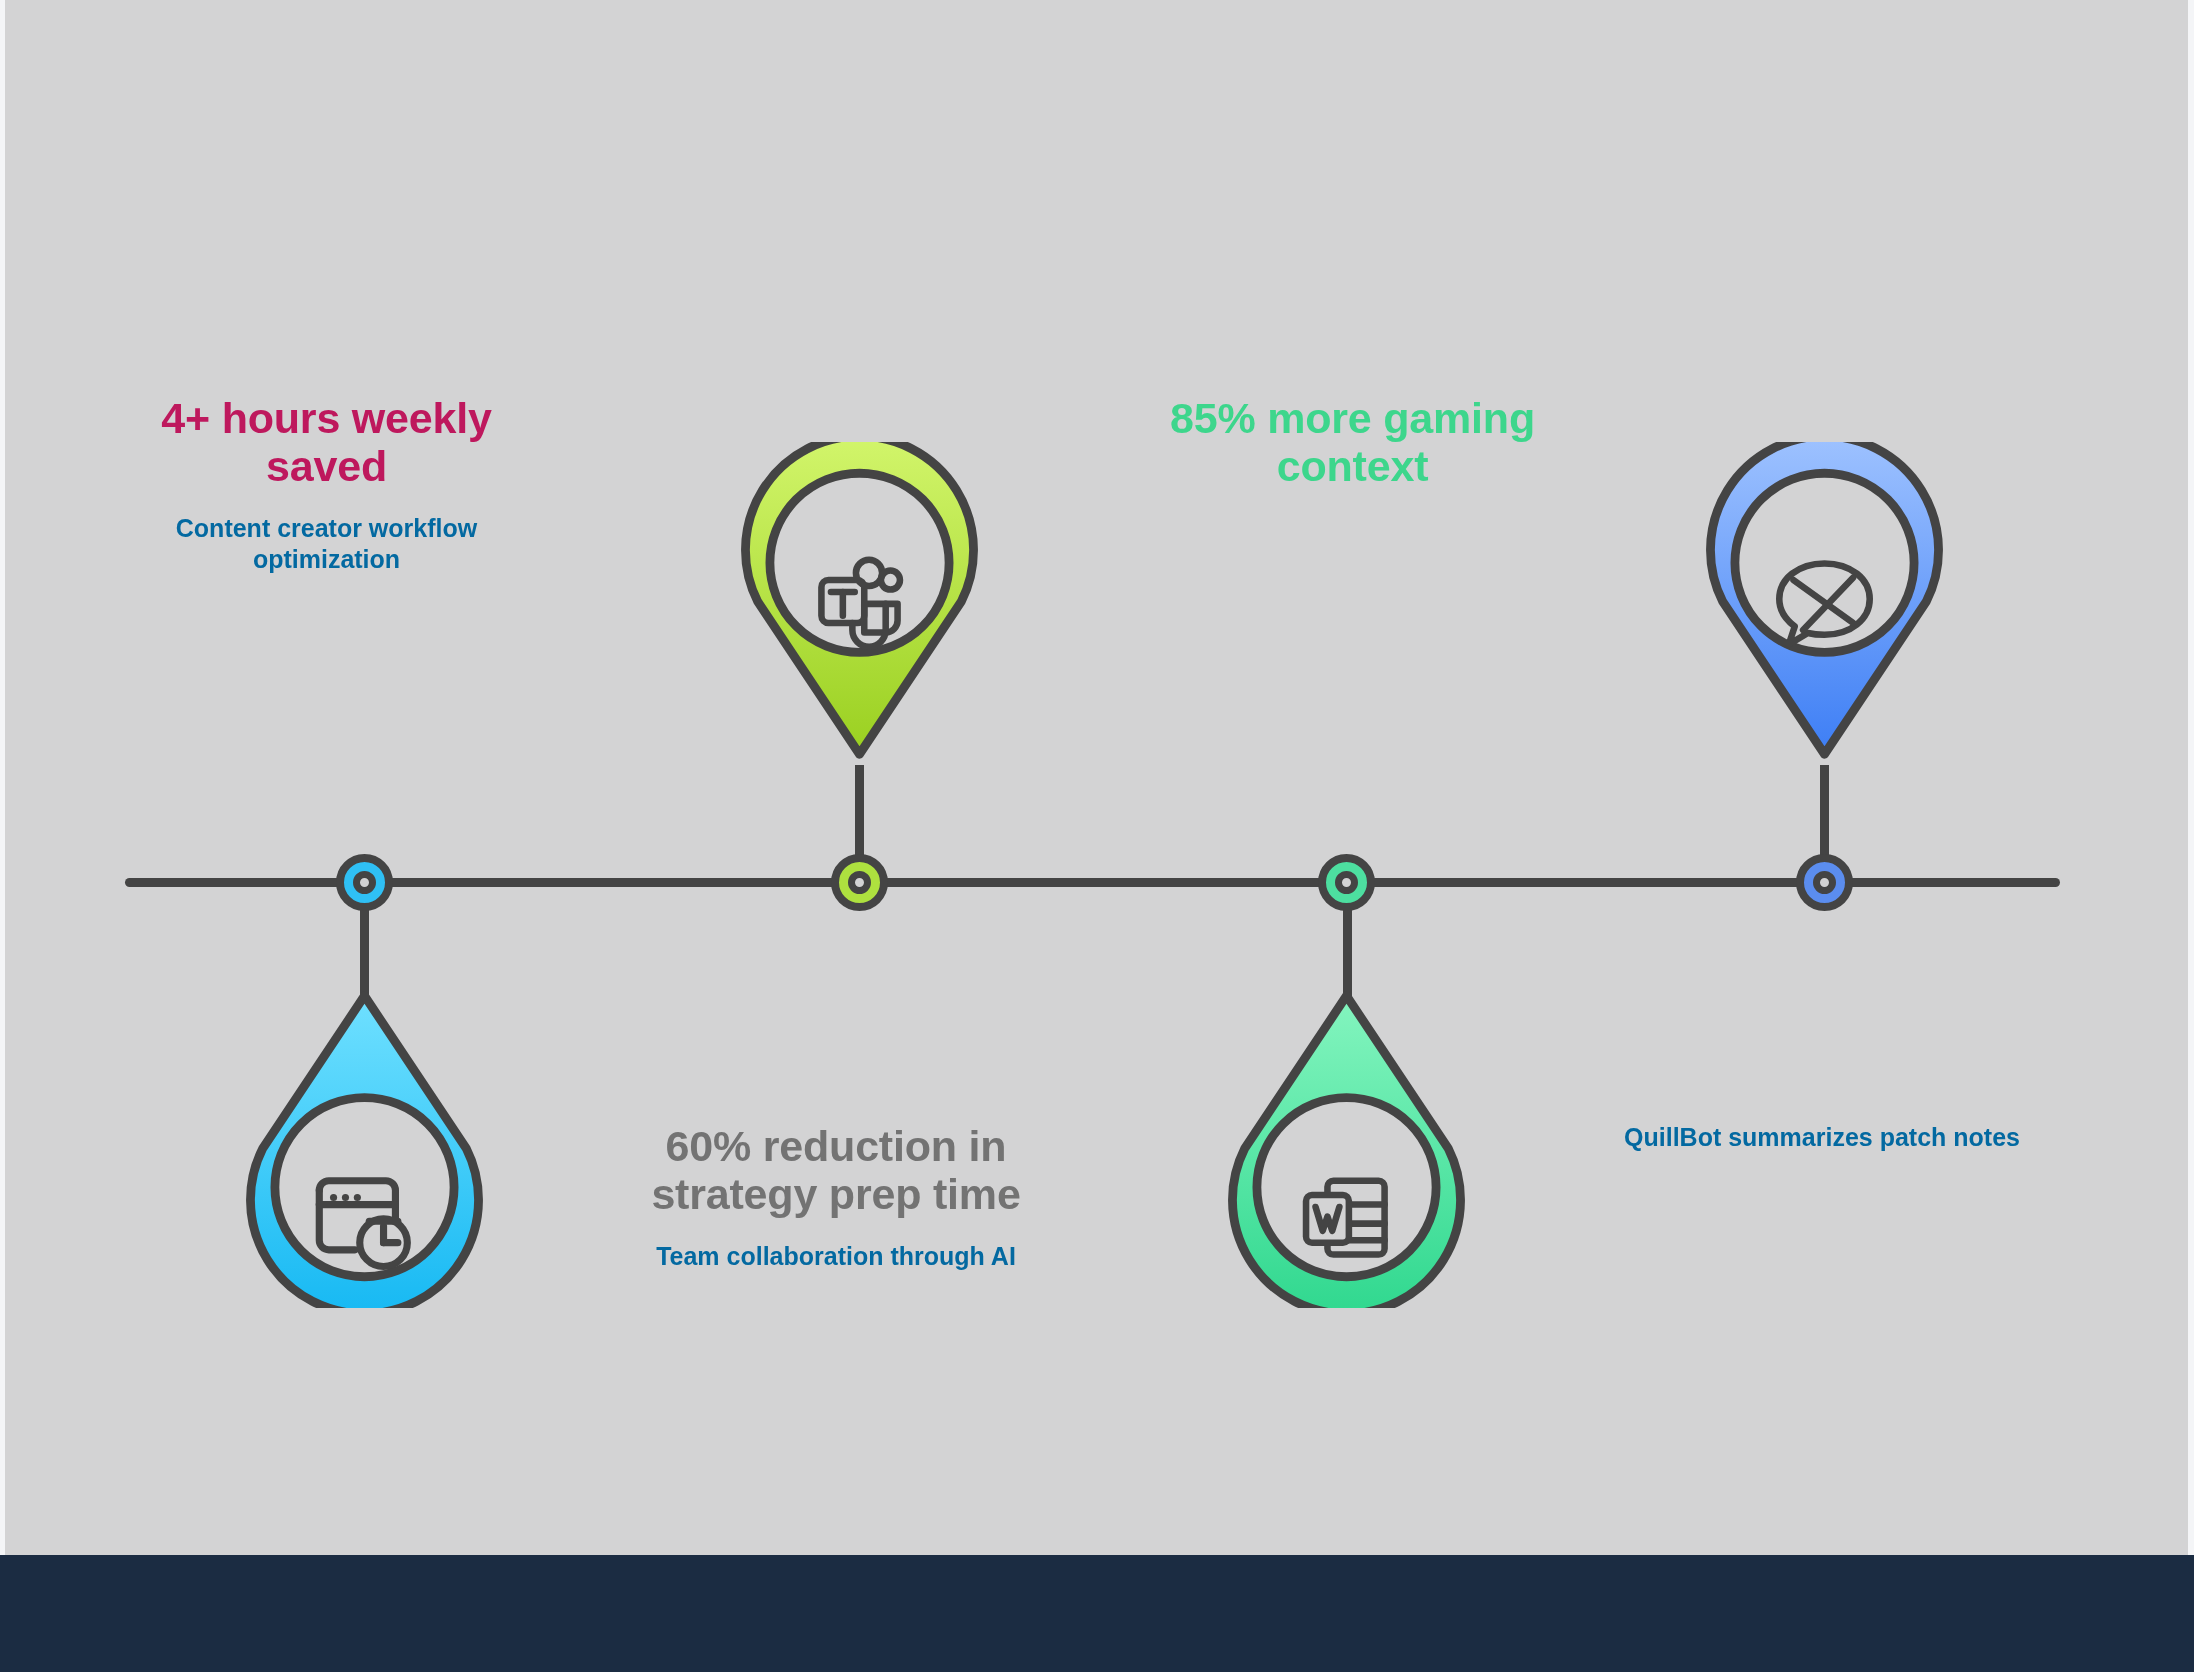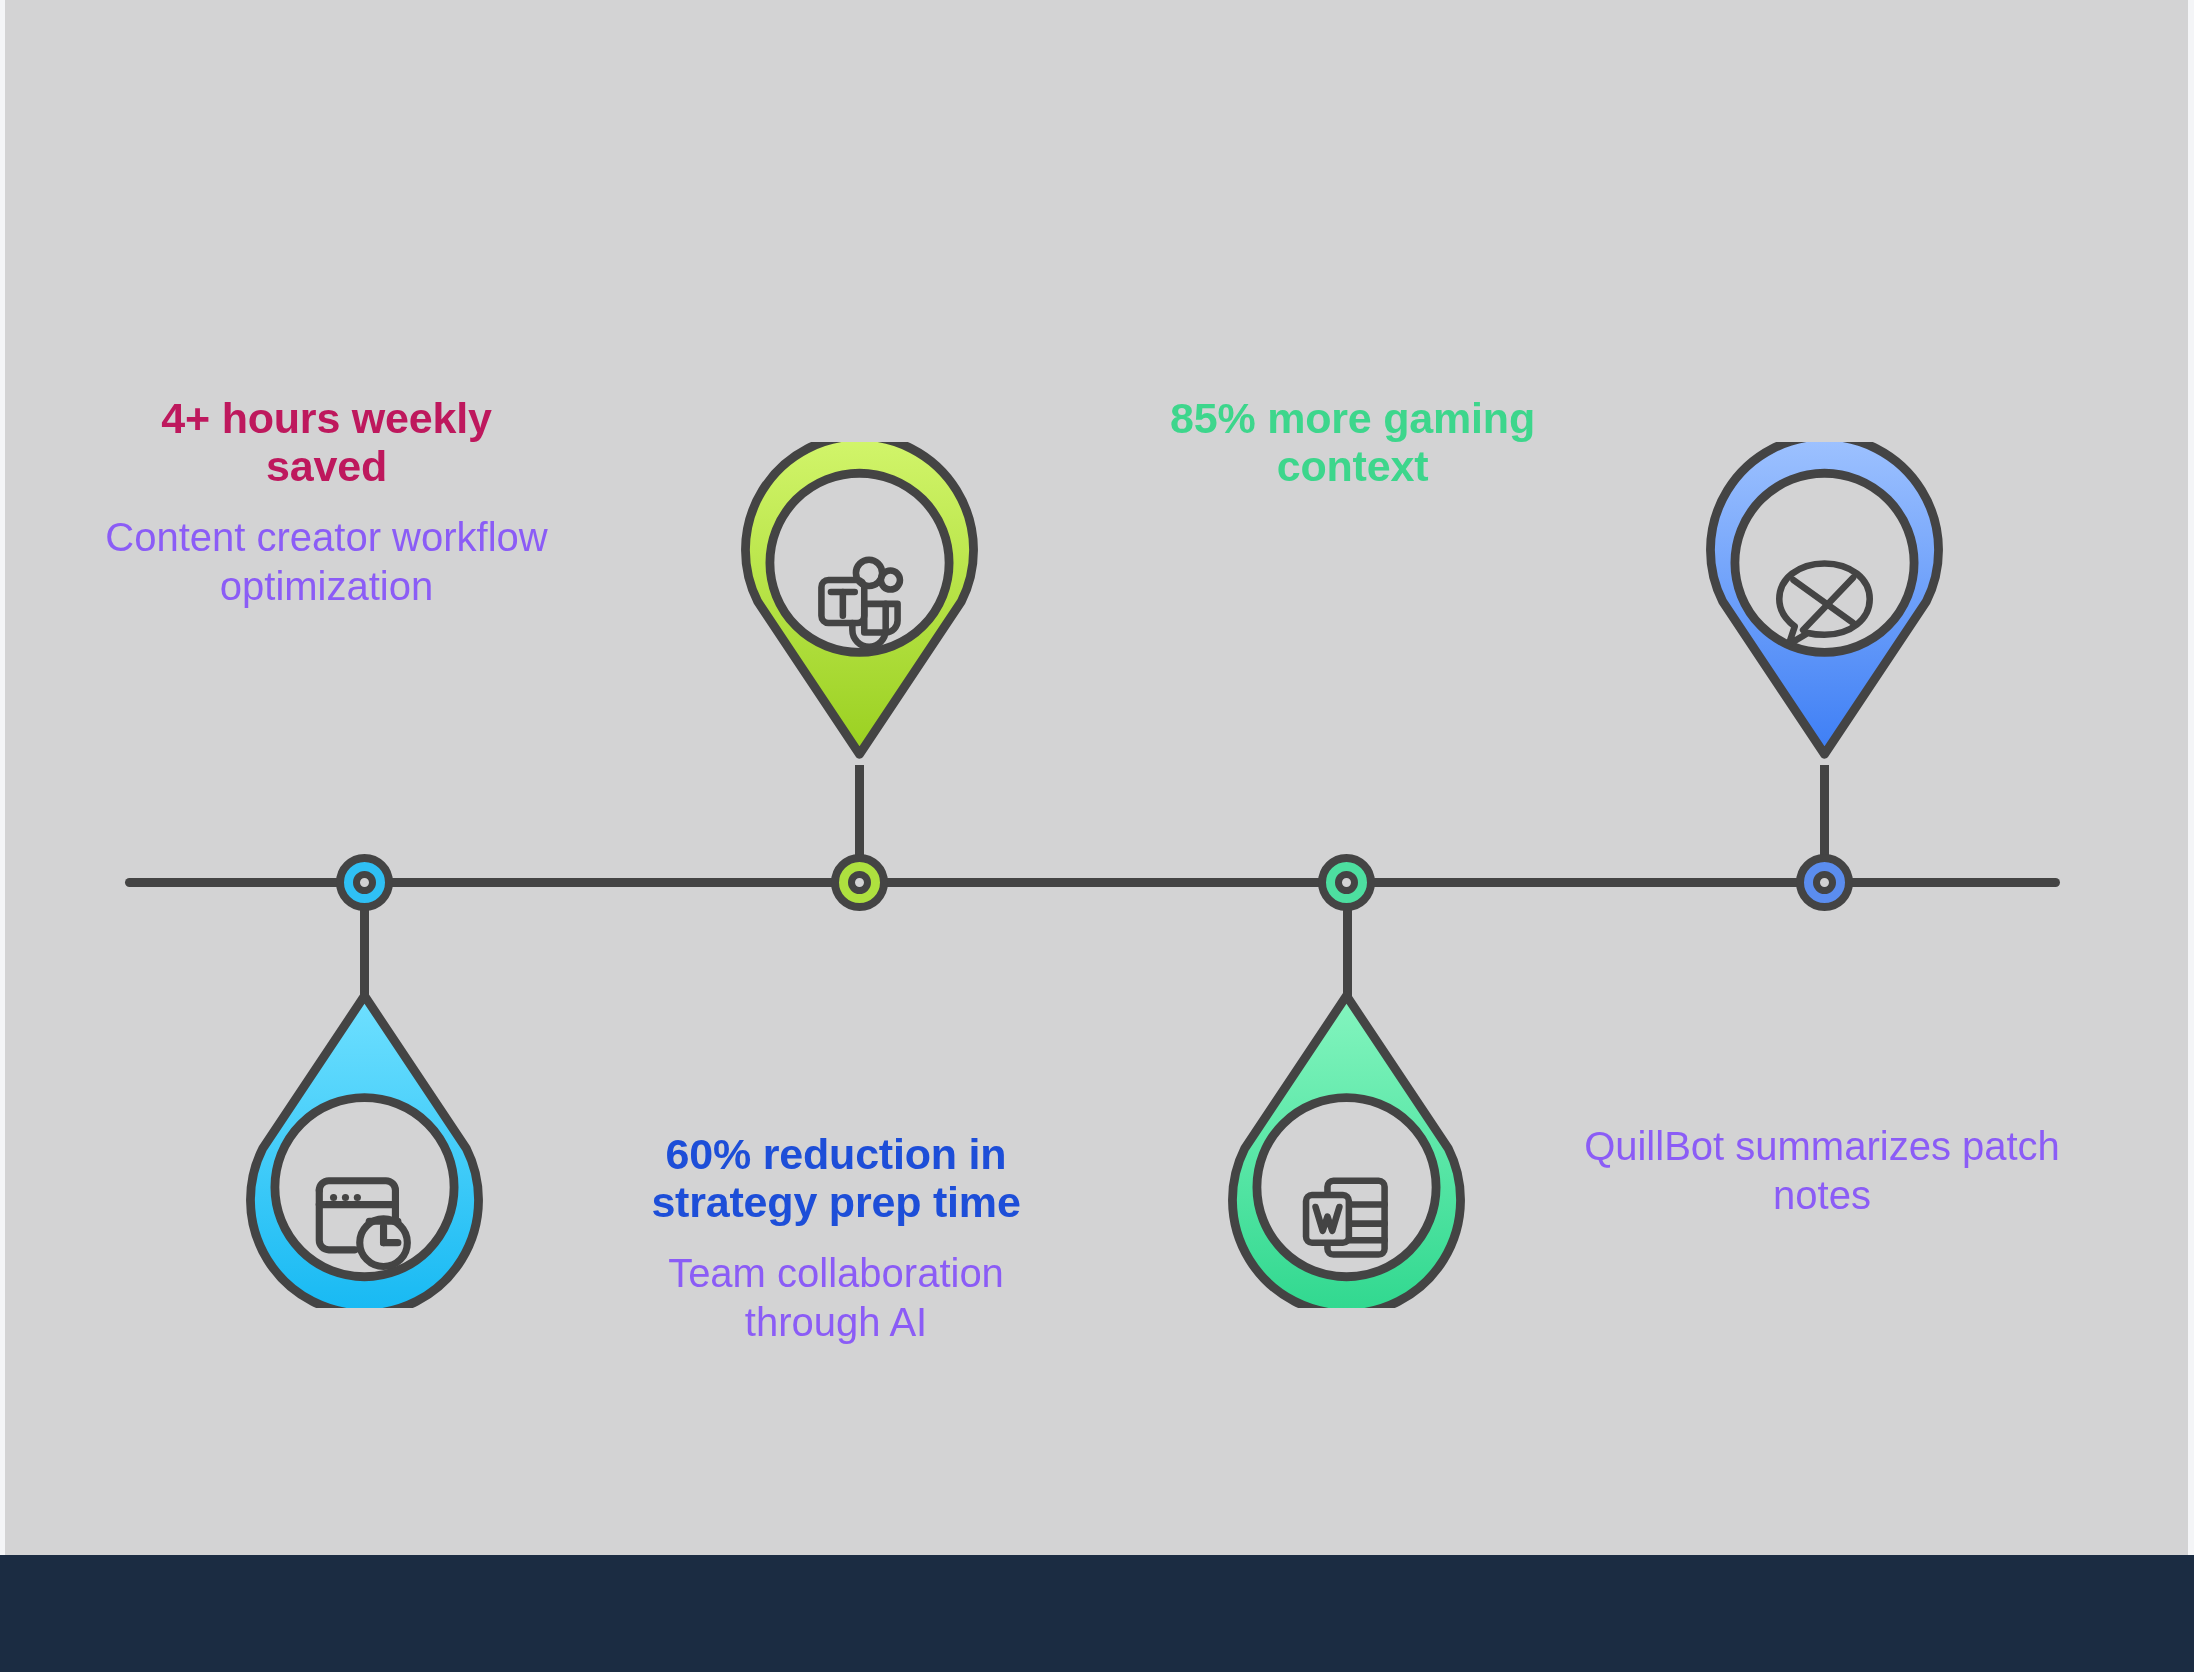--- a/index.html
+++ b/index.html
@@ -117,24 +117,24 @@
   
   .block { position: absolute; }
   .headline {
     font-size: 43px;
     font-weight: bold;
     line-height: 1.12;
     margin: 0 0 23px 0;
     letter-spacing: -0.2px;
   }
   .sub {
-    font-size: 40px;
-    font-weight: normal;
+    font-size: 25px;
+    font-weight: bold;
     line-height: 1.22;
-    color: #8b5cf6;
+    color: #0369a1;
     margin: 0;
   }
   .ta-center { text-align: center; }
 </style>
 </head>
 <body>
 
 <div id="root">
 
   <div class="canvas"></div>
@@ -208,21 +208,21 @@
     </div>
   </div>
 
   <div class="connector" style="left:855px; top:765px; height:119px;"></div>
 
   <div class="node" style="left:831px; top:854px; background:#aee13f;">
     <div class="node-inner"></div>
   </div>
 
   <div class="block ta-center" style="left:632px; top:1122px; width:408px;">
-    <p class="headline" style="color:#1d4ed8;margin-top:8px;">60% reduction in strategy prep time</p>
+    <p class="headline" style="color:#737373;">60% reduction in strategy prep time</p>
     <p class="sub">Team collaboration through AI</p>
   </div>
 
   <div class="block ta-center" style="left:1101px; top:394px; width:503px;">
     <p class="headline" style="color:#3dd68c;">85% more gaming context</p>
   </div>
 
   <div class="connector" style="left:1343px; top:882px; height:119px;"></div>
 
   <div class="drop" style="left:1224px; top:989px;">

